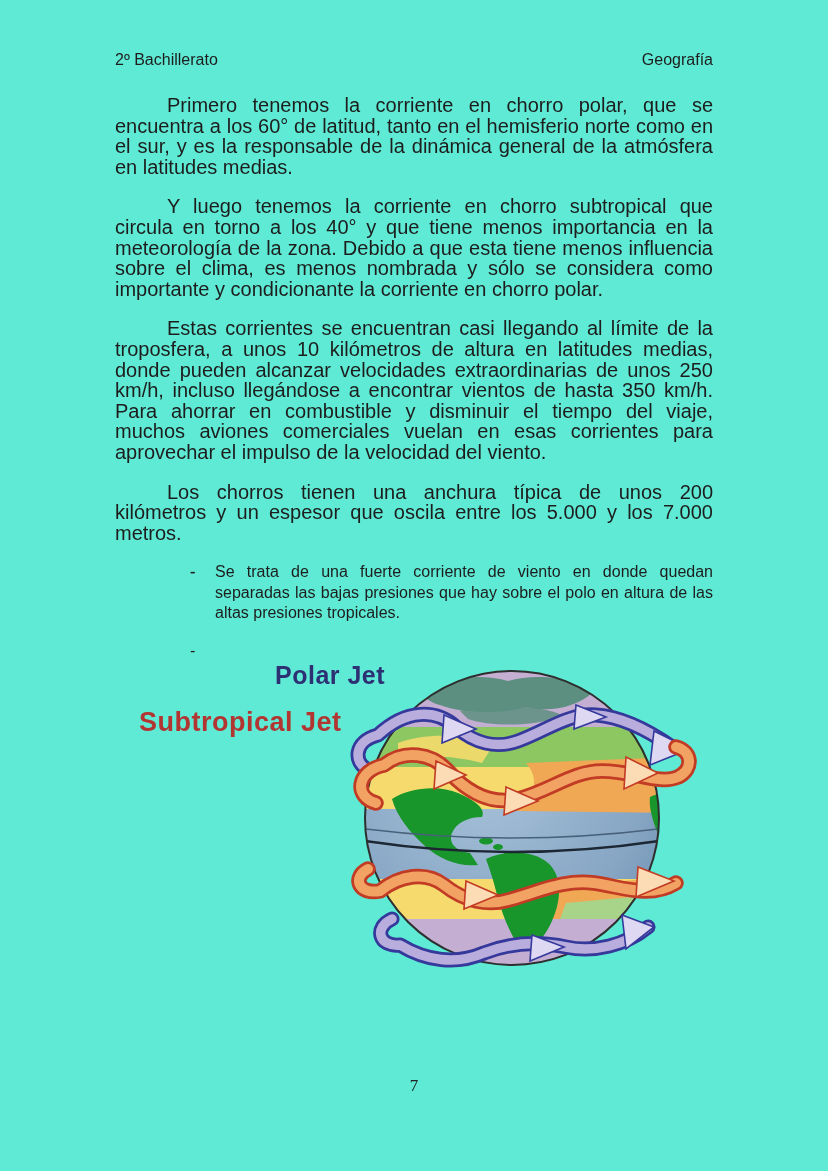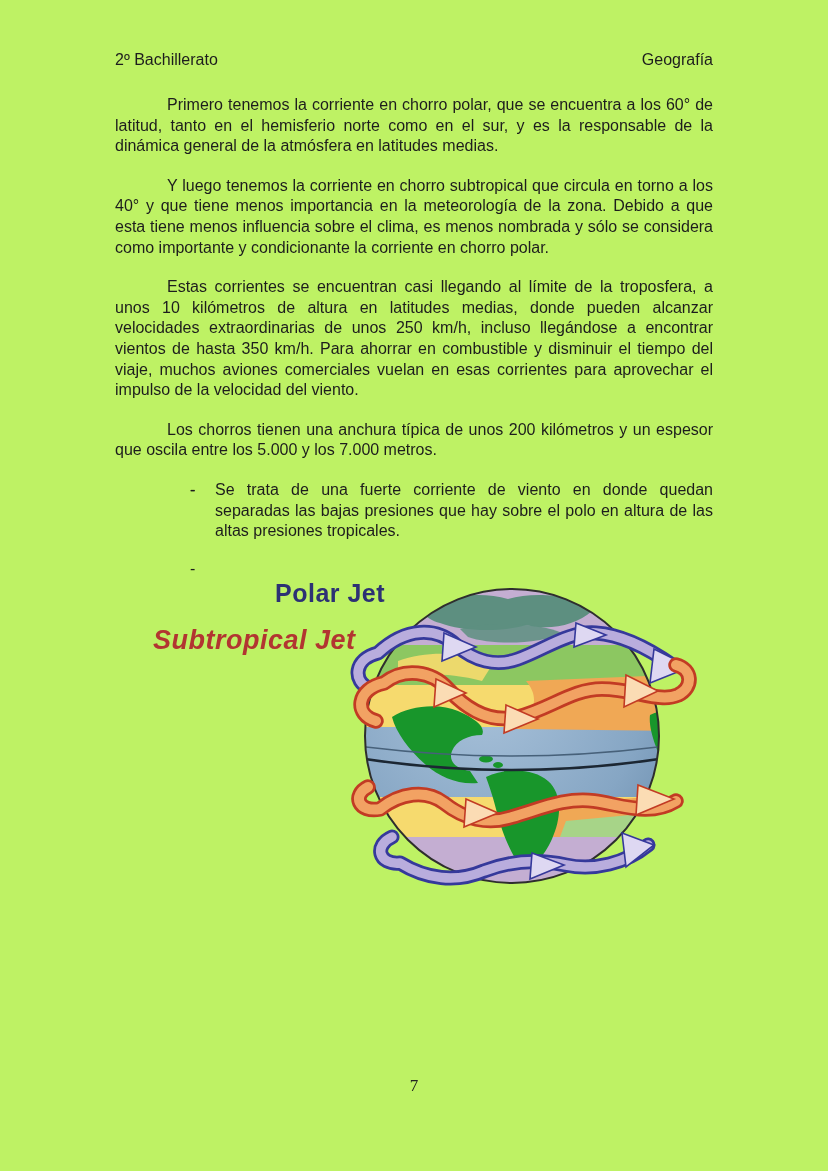--- a/index.html
+++ b/index.html
@@ -1,35 +1,35 @@
 <!DOCTYPE html>
 <html lang="es" style="--polar-label: #2d3174; --subtropical-label: #b23531; --polar-jet-stroke: #35399b; --polar-jet-fill: #b9addd; --subtropical-jet-stroke: #c23b24; --subtropical-jet-fill: #f2a263; --polar-cap: #c4aed2; --temperate: #8cc761; --subtropics: #f6da6e; --subtropics-orange: #f0a855; --land: #18962b; --ocean: #86a6c4;"><head>
 <meta charset="utf-8">
 <style>
   html,body{margin:0;padding:0;background:#ffffff;}
   .page{
     position:relative;
     width:828px;height:1171px;
-    background:#bef264;
+    background:#5eead4;
     font-family:"Liberation Sans",sans-serif;
     color:#1d1d1d;
     overflow:hidden;
   }
   .content{
     position:absolute;
     left:115px;top:50px;
     width:598px;
   }
   .hdr{
     display:flex;justify-content:space-between;
     font-size:16px;line-height:19px;
     margin-bottom:26px;
   }
   .body-text p{
-    font-size:16px;line-height:20.6px;
+    font-size:20px;line-height:20.6px;
     text-align:justify;
     text-indent:52px;
     margin:0 0 19px 0;
   }
   .bullets{margin:0;padding:0;list-style:none;}
   .bullets li{
     position:relative;
     margin:0 0 17px 0;
     padding-left:100px;
     font-size:16px;line-height:20.6px;
@@ -50,24 +50,23 @@
     font-weight:bold;
     letter-spacing:.5px;
     white-space:nowrap;
   }
   .lbl-polar{
     left:160px;top:10px;
     font-size:25px;
     color:var(--polar-label,#2d3174);
   }
   .lbl-subtropical{
-    left:38px;top:56px;
+    left:24px;top:56px;
     font-size:27px;
     color:var(--subtropical-label,#b23531);
-    font-style:italic;
   }
   .globe-wrap{position:absolute;left:225px;top:0;}
   .footer{
     position:absolute;
     left:0;right:0;top:1076px;
     text-align:center;
     font-family:"Liberation Serif",serif;
     font-size:17px;
     color:#222;
   }

